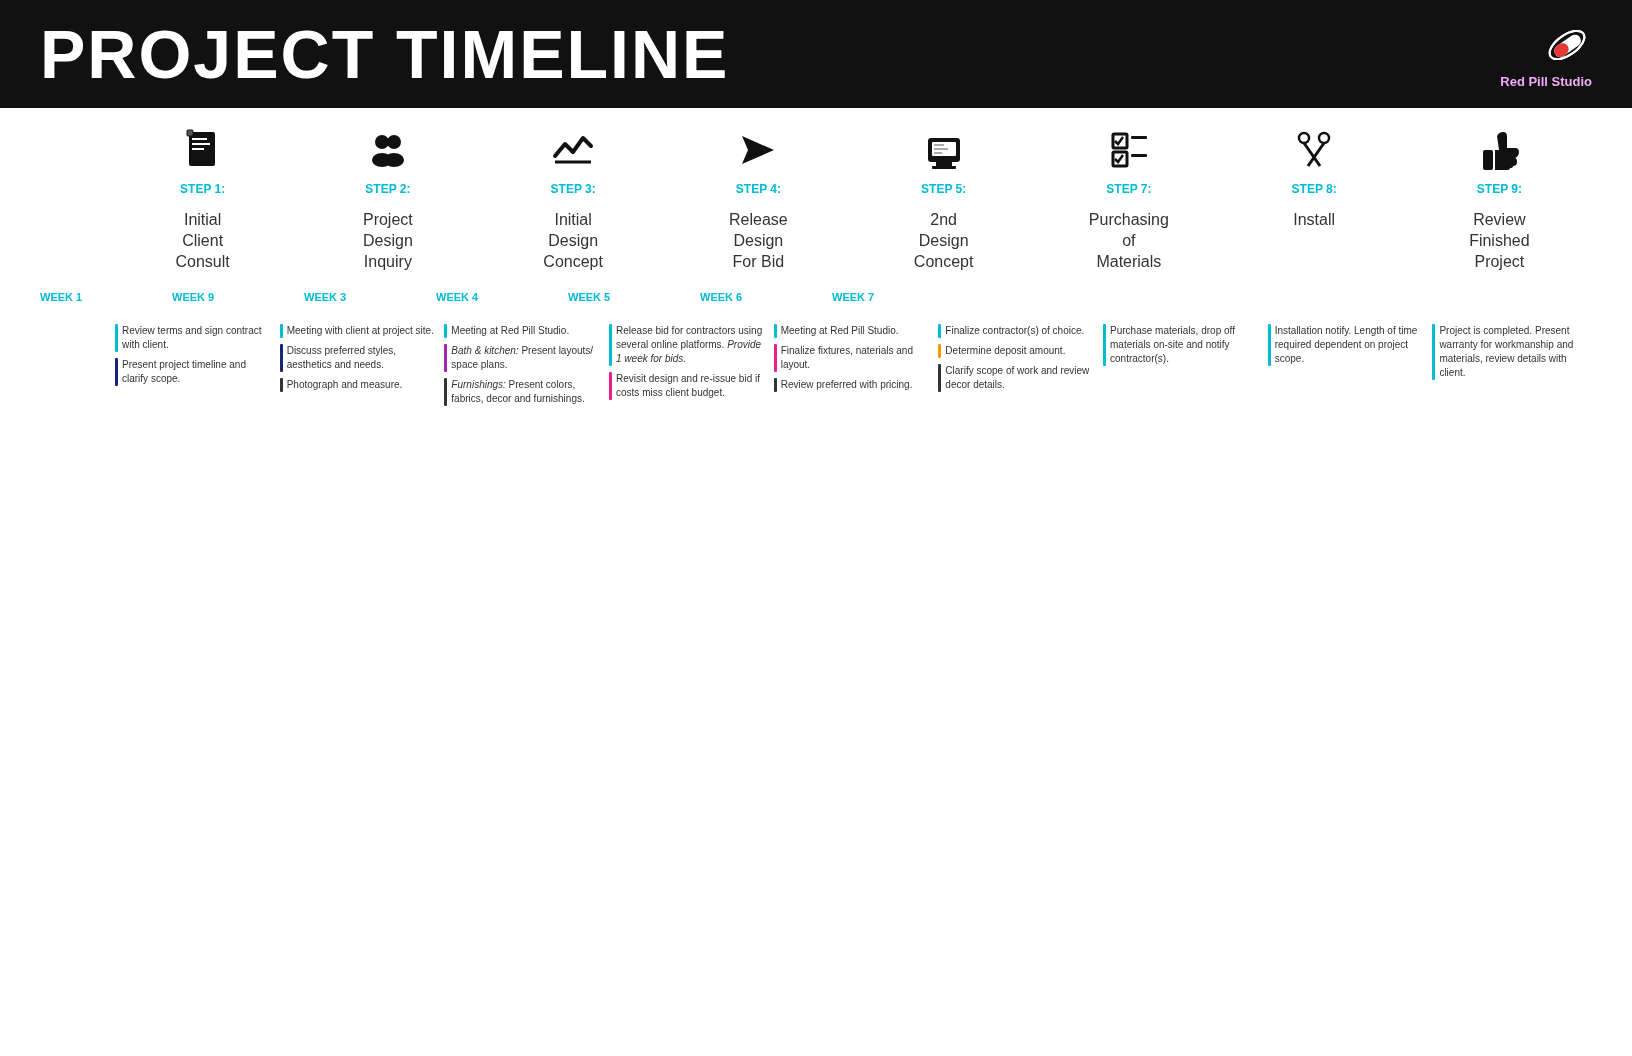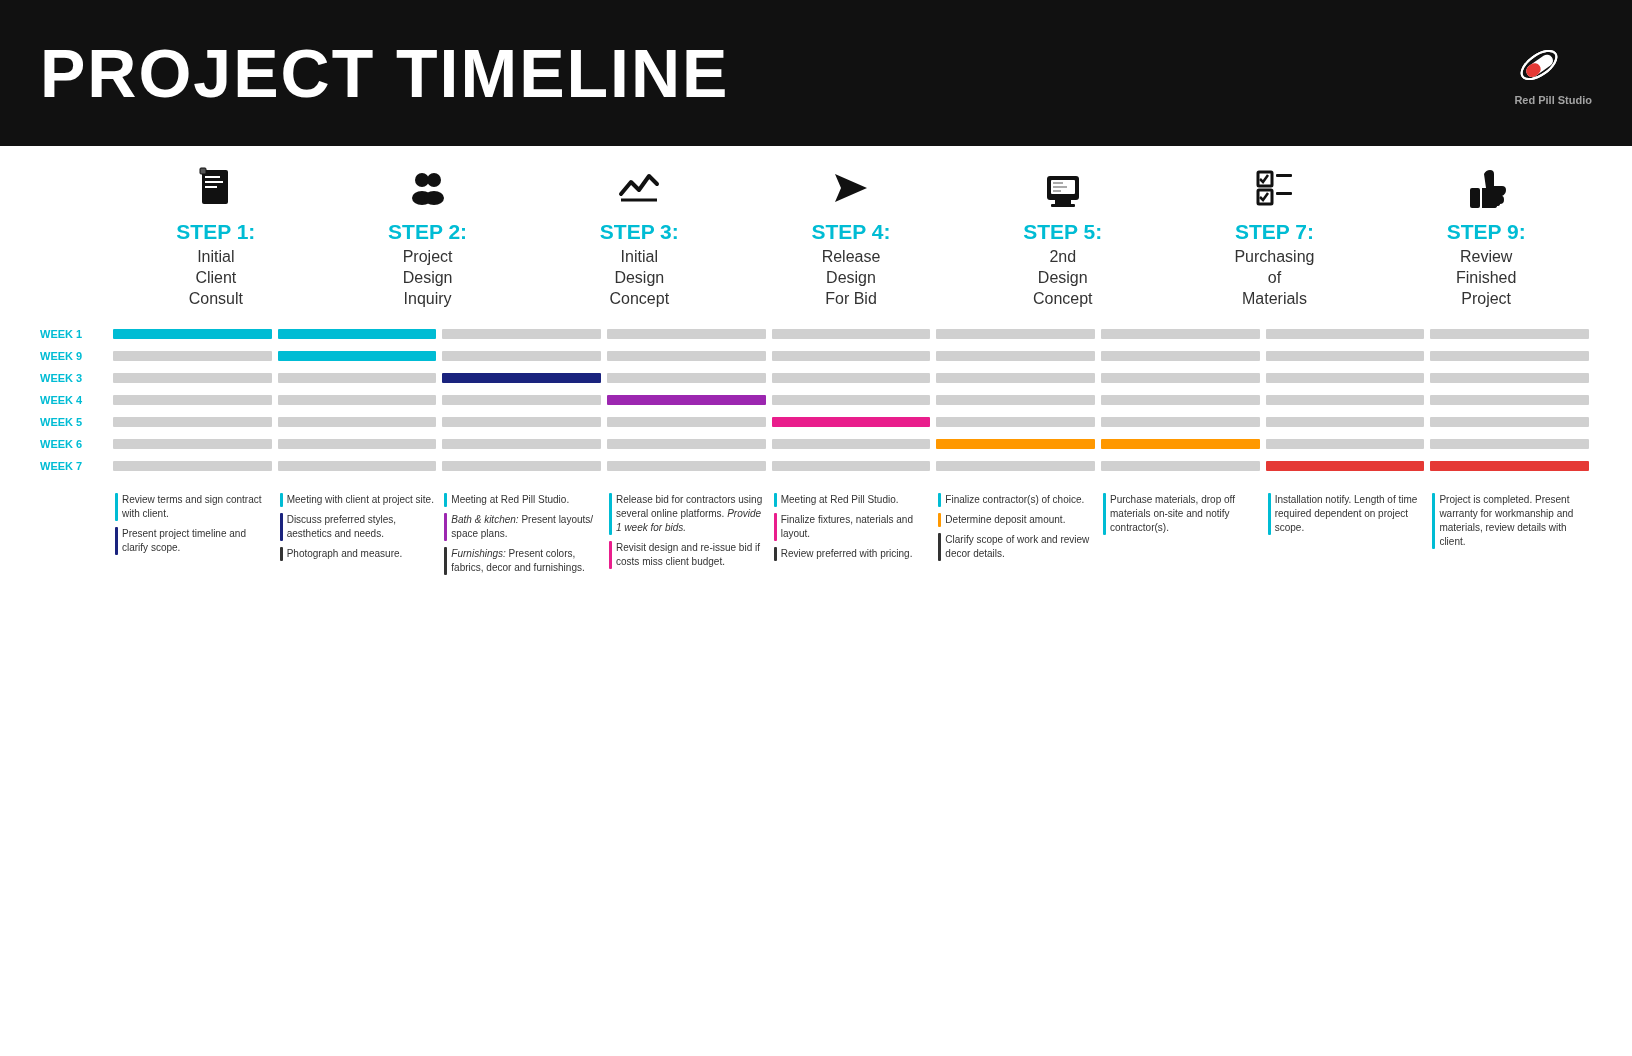--- a/index.html
+++ b/index.html
@@ -11,36 +11,36 @@
       overflow: hidden;
     }
 
     .header {
       background: #111;
       color: #fff;
       padding: 18px 40px;
       display: flex;
       align-items: center;
       justify-content: space-between;
-      height: 146px;
+      height: 108px;
     }
 
     .header-title {
       font-size: 68px;
       font-weight: 900;
       letter-spacing: 2px;
       color: #fff;
     }
 
     .logo-area {
       display: flex;
       flex-direction: column;
-      align-items: flex-start;
-      color: #a3a3a3;
-      font-size: 11px;
+      align-items: flex-end;
+      color: #f0abfc;
+      font-size: 13px;
       font-weight: bold;
     }
 
     .logo-icon {
       width: 50px;
       height: 50px;
       margin-bottom: 4px;
     }
 
     .main-content {
@@ -75,36 +75,36 @@
       padding: 0 4px;
     }
 
     .step-icon {
       font-size: 40px;
       margin-bottom: 4px;
       line-height: 1;
     }
 
     .step-number {
-      font-size: 21px;
+      font-size: 12px;
       font-weight: 900;
       color: #00bcd4;
-      margin-bottom: 3px;
+      margin-bottom: 14px;
     }
 
     .step-title {
       font-size: 16px;
       color: #333;
       line-height: 1.3;
     }
 
     
     .timeline-section {
       display: flex;
-      flex-direction: column;
+      flex-direction: row;
       gap: 8px;
       margin-bottom: 20px;
     }
 
     .timeline-row {
       display: flex;
       align-items: center;
       height: 14px;
     }
 
@@ -293,20 +293,33 @@
             <rect x="24" y="8" width="16" height="3" rx="1" fill="#111"></rect>
             <rect x="6" y="24" width="14" height="14" rx="1" fill="none" stroke="#111" stroke-width="3"></rect>
             <polyline points="8,31 11,34 16,27" fill="none" stroke="#111" stroke-width="2.5"></polyline>
             <rect x="24" y="26" width="16" height="3" rx="1" fill="#111"></rect>
           </svg>
         </div>
         <div class="step-number">STEP 7:</div>
         <div class="step-title">Purchasing<br>of<br>Materials</div>
       </div>
 
+      <div class="step-col">
+        <div class="step-icon">
+          <svg width="44" height="44" viewBox="0 0 44 44">
+
+            <circle cx="12" cy="10" r="5" fill="none" stroke="#111" stroke-width="2.5"></circle>
+            <circle cx="32" cy="10" r="5" fill="none" stroke="#111" stroke-width="2.5"></circle>
+            <line x1="12" y1="15" x2="28" y2="38" stroke="#111" stroke-width="3"></line>
+            <line x1="32" y1="15" x2="16" y2="38" stroke="#111" stroke-width="3"></line>
+          </svg>
+        </div>
+        <div class="step-number">STEP 8:</div>
+        <div class="step-title">Install</div>
+      </div>
 
       <div class="step-col">
         <div class="step-icon">
           <svg width="44" height="44" viewBox="0 0 44 44">
 
             <path d="M20,8 Q22,4 26,4 Q30,4 30,8 L30,20 L38,20 Q42,20 42,24 Q42,28 38,30 Q40,30 40,34 Q40,38 36,38 Q36,40 33,40 Q33,42 30,42 L18,42 L18,22 L22,22 Z" fill="#111"></path>
             <rect x="6" y="22" width="10" height="20" rx="2" fill="#111"></rect>
           </svg>
         </div>
         <div class="step-number">STEP 9:</div>

